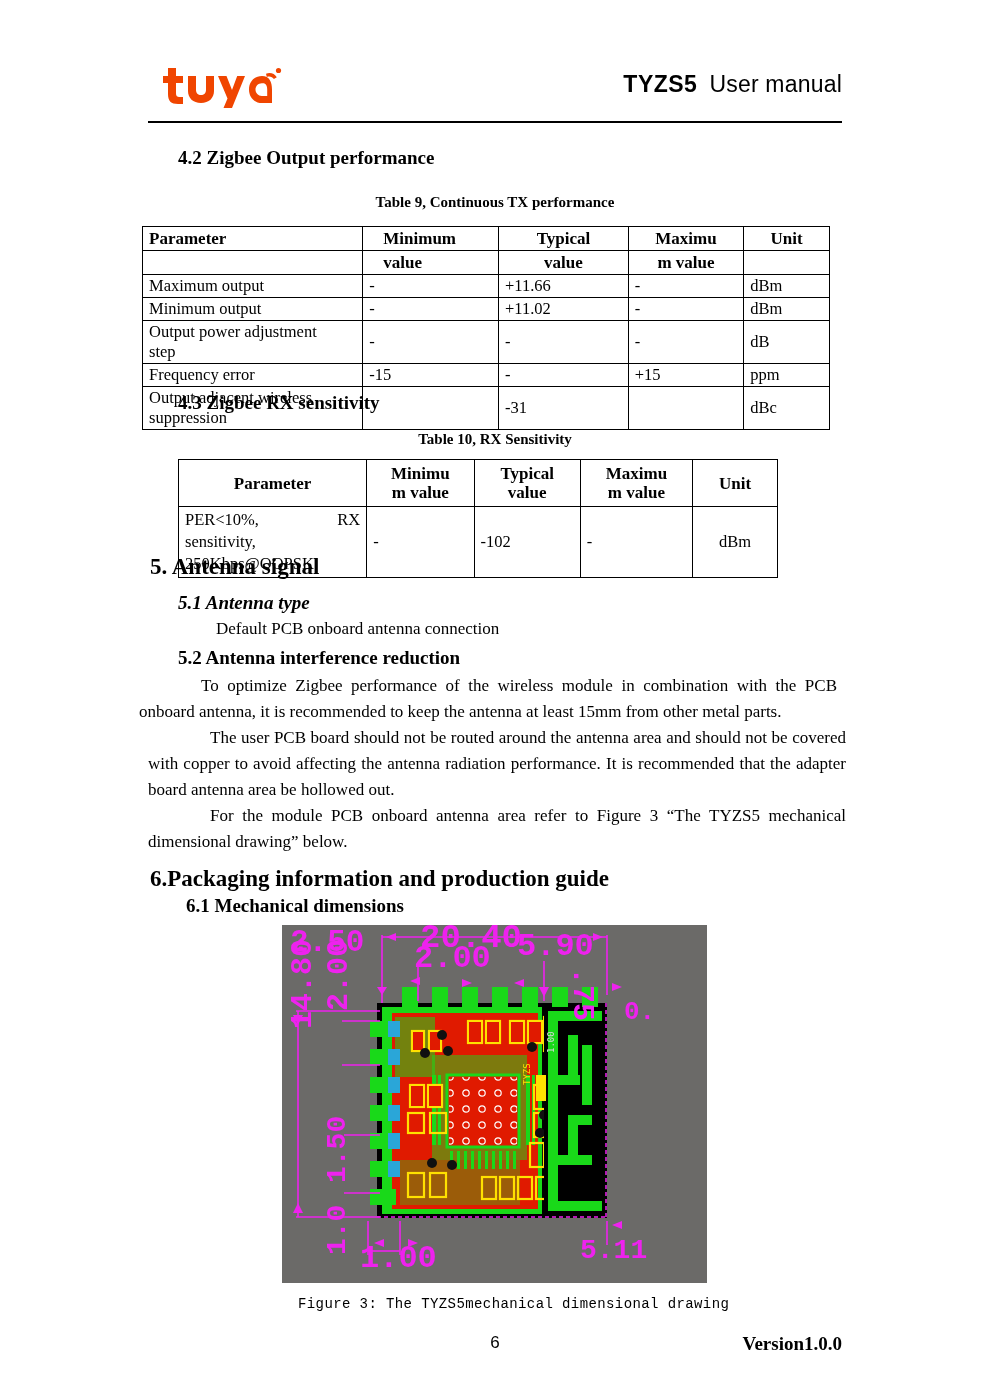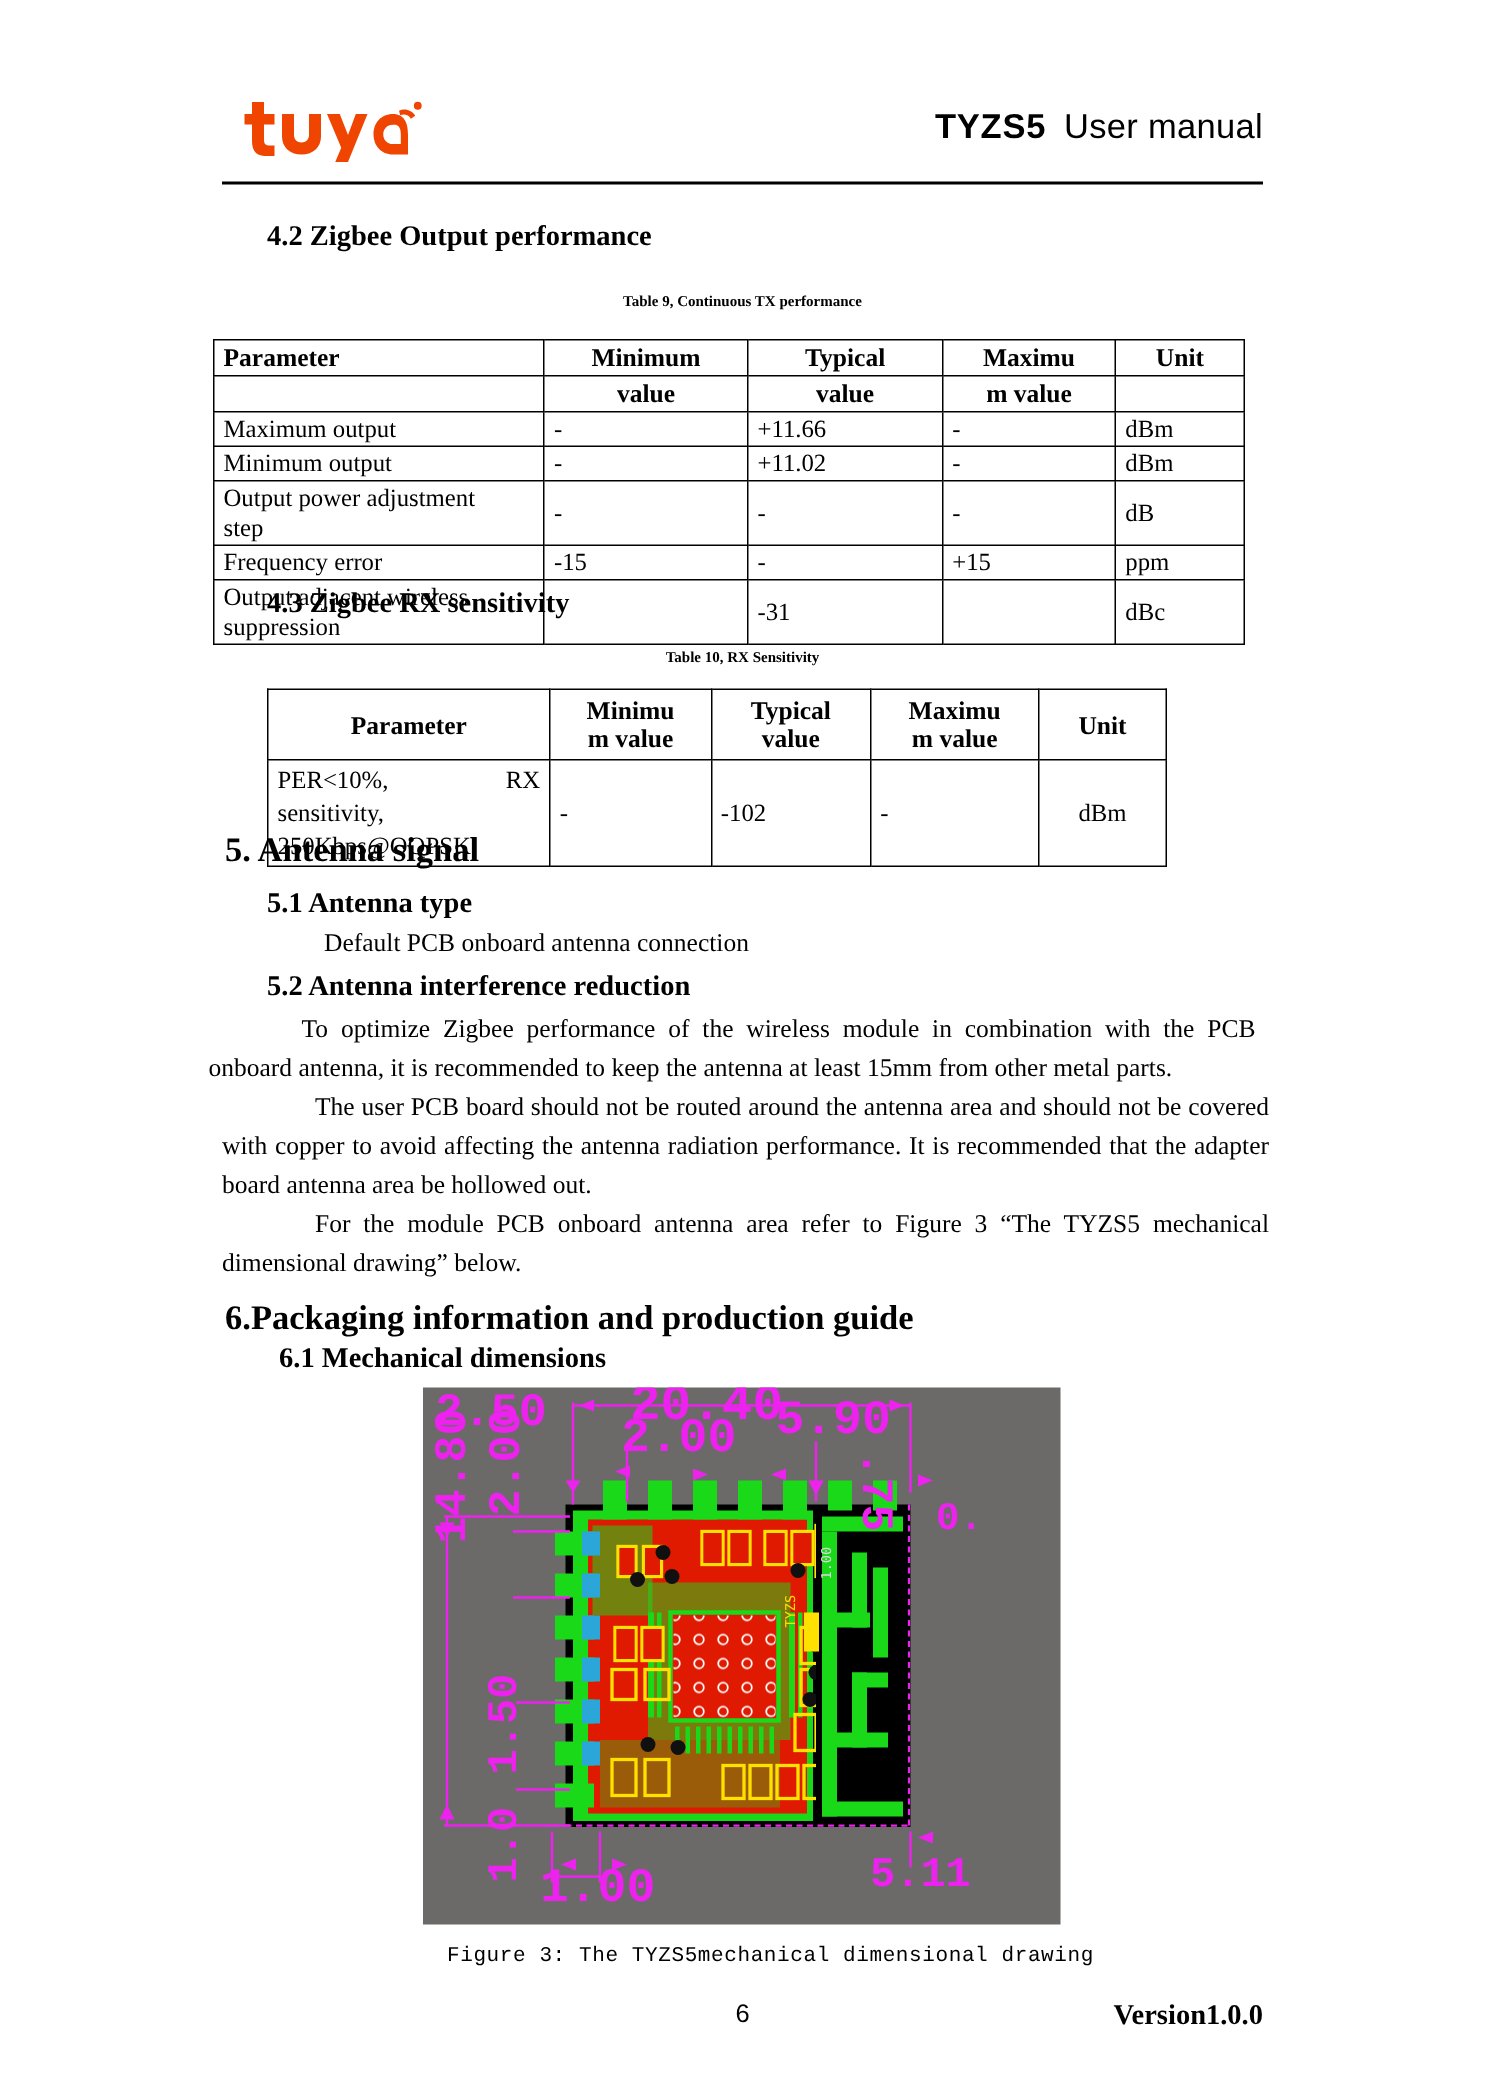--- a/index.html
+++ b/index.html
@@ -81,21 +81,21 @@
     line-height: 28px;
     white-space: nowrap;
   }
 
   
   .table-caption {
     position: absolute;
     width: 100%;
     text-align: center;
     font-weight: bold;
-    font-size: 10px;
+    font-size: 15px;
     line-height: 16px;
   }
 
   
   table {
     position: absolute;
     border-collapse: collapse;
     font-size: 16.5px;
   }
   table td, table th {
@@ -106,21 +106,21 @@
   }
   .t9 { left: 142px; top: 226px; width: 688px; }
   .t9 th {
     font-weight: bold;
     text-align: center;
     font-size: 17px;
     height: 21px;
   }
   .t9 td { height: 19px; }
   .t9 .c-param { width: 305px; text-align: left; padding-left: 6px; }
-  .t9 .c-min   { width: 116px; text-align: center; }
+  .t9 .c-min   { width: 116px; text-align: left; }
   .t9 .c-typ   { width: 123px; text-align: center; margin-top: 11px; }
   .t9 .c-max   { width: 87px;  text-align: center; }
   .t9 .c-unit  { width: 57px;  text-align: center; }
   .t9 td.c-min, .t9 td.c-typ, .t9 td.c-max { text-align: left; padding-left: 6px; }
   .t9 td.c-unit { text-align: left; padding-left: 6px; }
   .t9 .sub th { font-weight: bold; }
 
   .t10 { left: 178px; top: 459px; width: 600px; }
   .t10 th {
     font-weight: bold;
@@ -314,21 +314,21 @@
       <td class="p">PER&lt;10%, RX sensitivity, 250Kbps@OQPSK</td>
       <td class="v">-</td>
       <td class="v">-102</td>
       <td class="v">-</td>
       <td class="u">dBm</td>
     </tr>
   </tbody>
     </table>
 
   <div class="h1" style="left:150px; top:553px;">5. Antenna signal</div>
-  <div class="h2" style="left:178px; top:591px;">5.1 Antenna type</div>
+  <div class="h2" style="left:178px; top:591px;font-style:italic;">5.1 Antenna type</div>
   <div class="plain" style="left:216px; top:617px;">Default PCB onboard antenna connection</div>
   <div class="h2" style="left:178px; top:646px;">5.2 Antenna interference reduction</div>
 
   <div class="para indent-lg" style="left:139px; top:673px; width:698px;">To optimize Zigbee performance of the wireless module in combination with the PCB onboard antenna, it is recommended to keep the antenna at least 15mm from other metal parts.</div>
   <div class="para indent-lg" style="left:148px; top:725px; width:698px;">The user PCB board should not be routed around the antenna area and should not be covered with copper to avoid affecting the antenna radiation performance. It is recommended that the adapter board antenna area be hollowed out.</div>
   <div class="para indent-lg" style="left:148px; top:803px; width:698px;">For the module PCB onboard antenna area refer to Figure 3 “The TYZS5 mechanical dimensional drawing” below.</div>
 
   <div class="h1" style="left:150px; top:865px;">6.Packaging information and production guide</div>
   <div class="h2" style="left:186px; top:894px;">6.1 Mechanical dimensions</div>
 

